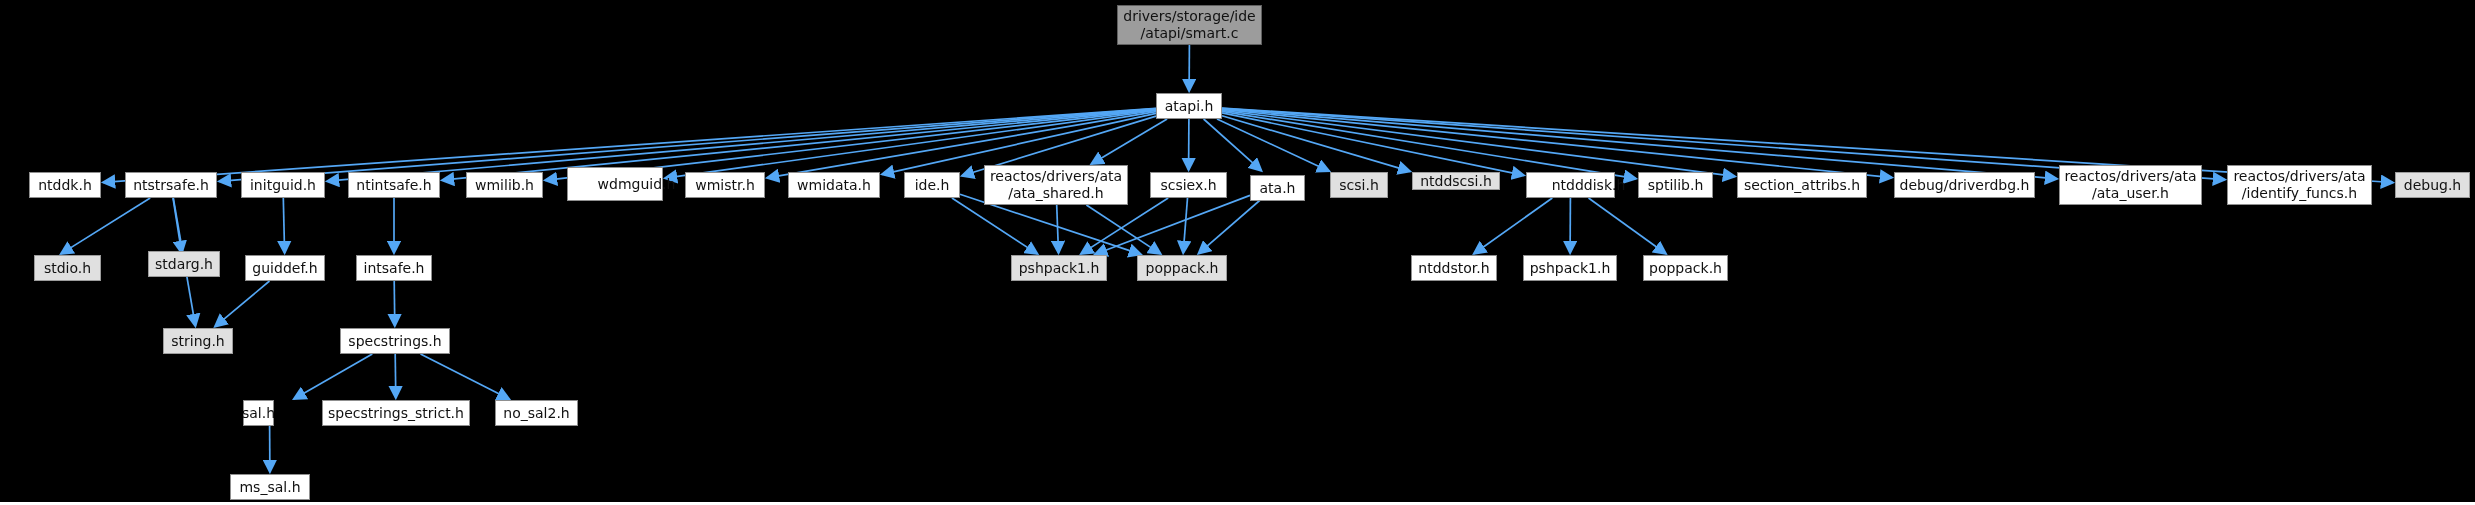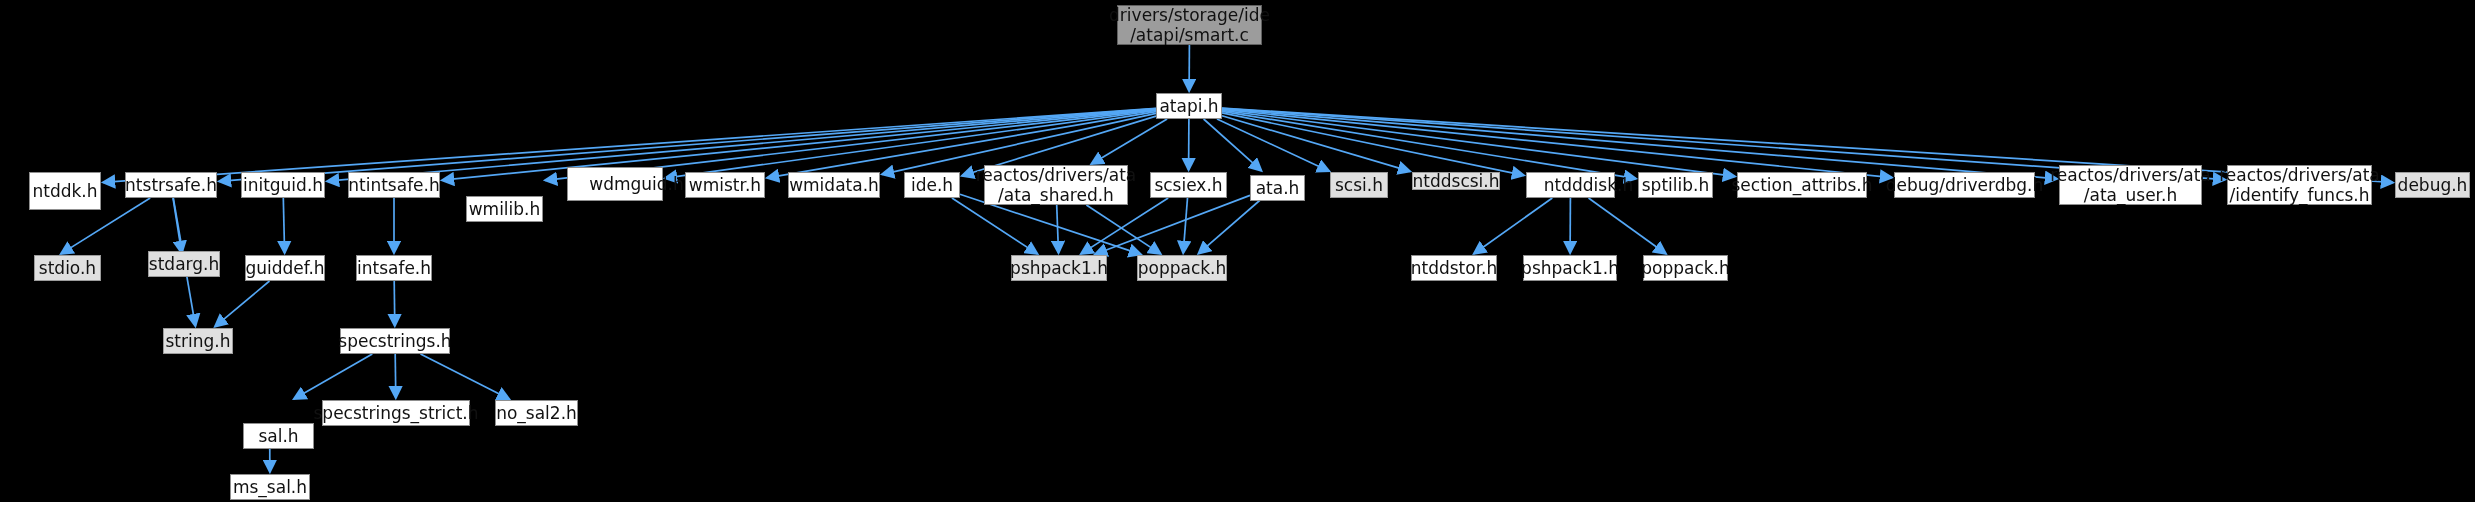--- a/index.html
+++ b/index.html
@@ -9,21 +9,21 @@
     background:#000;
     overflow:hidden;
     font-family:"DejaVu Sans","Liberation Sans",sans-serif;
   }
   #edges{position:absolute;left:0;top:0;width:2475px;height:505px;}
   .node{
     position:absolute;
     display:flex;align-items:center;justify-content:center;
     text-align:center;
     box-sizing:border-box;
-    font-size:17px;
+    font-size:14px;
     line-height:1.18;
     white-space:pre-line;
     color:#111;
   }
   .node.normal{background:#ffffff;border:1.5px solid #8f8f8f;}
   .node.leaf{background:#e0e0e0;border:1.5px solid #9c9c9c;}
   .node.root{background:#9c9c9c;border:1.5px solid #606060;}
   #bottom-strip{
     position:absolute;left:0;bottom:0;width:100%;height:3px;background:#ffffff;
   }
@@ -82,25 +82,25 @@
         <line x1="1262.5" y1="198.0" x2="1198.5" y2="253.7" stroke="#54a7f5" stroke-width="1.7" marker-end="url(#arrow)"></line>
         <line x1="1552.3" y1="198.0" x2="1473.9" y2="253.8" stroke="#54a7f5" stroke-width="1.7" marker-end="url(#arrow)"></line>
         <line x1="1570.4" y1="198.0" x2="1570.1" y2="253.0" stroke="#54a7f5" stroke-width="1.7" marker-end="url(#arrow)"></line>
         <line x1="1588.5" y1="198.0" x2="1665.9" y2="253.8" stroke="#54a7f5" stroke-width="1.7" marker-end="url(#arrow)"></line>
       </g>
   </svg>
   <div id="nodes">
       <div class="node root" style="left: 1117px; top: 5px; width: 145px; height: 40px;">drivers/storage/ide
 /atapi/smart.c</div>
       <div class="node normal" style="left: 1156px; top: 93px; width: 66px; height: 26px;">atapi.h</div>
-      <div class="node normal" style="left: 29px; top: 172px; width: 72px; height: 38px;">ntddk.h</div>
+      <div class="node normal" style="left: 29px; top: 172px; width: 72px; height: 26px;">ntddk.h</div>
       <div class="node normal" style="left: 125px; top: 172px; width: 92px; height: 26px;">ntstrsafe.h</div>
       <div class="node normal" style="left: 241px; top: 172px; width: 84px; height: 26px;">initguid.h</div>
       <div class="node normal" style="left: 348px; top: 172px; width: 92px; height: 26px;">ntintsafe.h</div>
-      <div class="node normal" style="left: 466px; top: 172px; width: 77px; height: 26px; margin-top: 24px;">wmilib.h</div>
+      <div class="node normal" style="left: 466px; top: 172px; width: 77px; height: 26px;">wmilib.h</div>
       <div class="node normal" style="left: 567px; top: 167px; width: 96px; height: 34px; padding-left: 43px;">wdmguid.h</div>
       <div class="node normal" style="left: 685px; top: 172px; width: 80px; height: 26px;">wmistr.h</div>
       <div class="node normal" style="left: 788px; top: 172px; width: 92px; height: 26px;">wmidata.h</div>
       <div class="node normal" style="left: 904px; top: 172px; width: 56px; height: 26px;">ide.h</div>
       <div class="node normal" style="left: 984px; top: 165px; width: 144px; height: 40px;">reactos/drivers/ata
 /ata_shared.h</div>
       <div class="node normal" style="left: 1150px; top: 172px; width: 77px; height: 26px;">scsiex.h</div>
       <div class="node normal" style="left: 1250px; top: 175px; width: 55px; height: 26px;">ata.h</div>
       <div class="node leaf" style="left: 1330px; top: 172px; width: 58px; height: 26px;">scsi.h</div>
       <div class="node leaf" style="left: 1412px; top: 172px; width: 88px; height: 18px;">ntddscsi.h</div>
@@ -117,19 +117,19 @@
       <div class="node leaf" style="left: 148px; top: 251px; width: 72px; height: 26px;">stdarg.h</div>
       <div class="node normal" style="left: 245px; top: 255px; width: 80px; height: 26px;">guiddef.h</div>
       <div class="node normal" style="left: 356px; top: 255px; width: 76px; height: 26px;">intsafe.h</div>
       <div class="node leaf" style="left: 1011px; top: 255px; width: 96px; height: 26px;">pshpack1.h</div>
       <div class="node leaf" style="left: 1137px; top: 255px; width: 90px; height: 26px;">poppack.h</div>
       <div class="node normal" style="left: 1411px; top: 255px; width: 86px; height: 26px;">ntddstor.h</div>
       <div class="node normal" style="left: 1523px; top: 255px; width: 94px; height: 26px;">pshpack1.h</div>
       <div class="node normal" style="left: 1643px; top: 255px; width: 85px; height: 26px;">poppack.h</div>
       <div class="node leaf" style="left: 163px; top: 328px; width: 70px; height: 26px;">string.h</div>
       <div class="node normal" style="left: 340px; top: 328px; width: 110px; height: 26px;">specstrings.h</div>
-      <div class="node normal" style="left: 243px; top: 400px; width: 71px; height: 26px; margin-top: 23px;">sal.h</div>
+      <div class="node normal" style="left: 243px; top: 400px; width: 31px; height: 26px;">sal.h</div>
       <div class="node normal" style="left: 322px; top: 400px; width: 148px; height: 26px;">specstrings_strict.h</div>
       <div class="node normal" style="left: 495px; top: 400px; width: 83px; height: 26px;">no_sal2.h</div>
       <div class="node normal" style="left: 230px; top: 474px; width: 80px; height: 26px;">ms_sal.h</div>
     </div>
   <div id="bottom-strip"></div>
 </div>
 
 </body></html>

